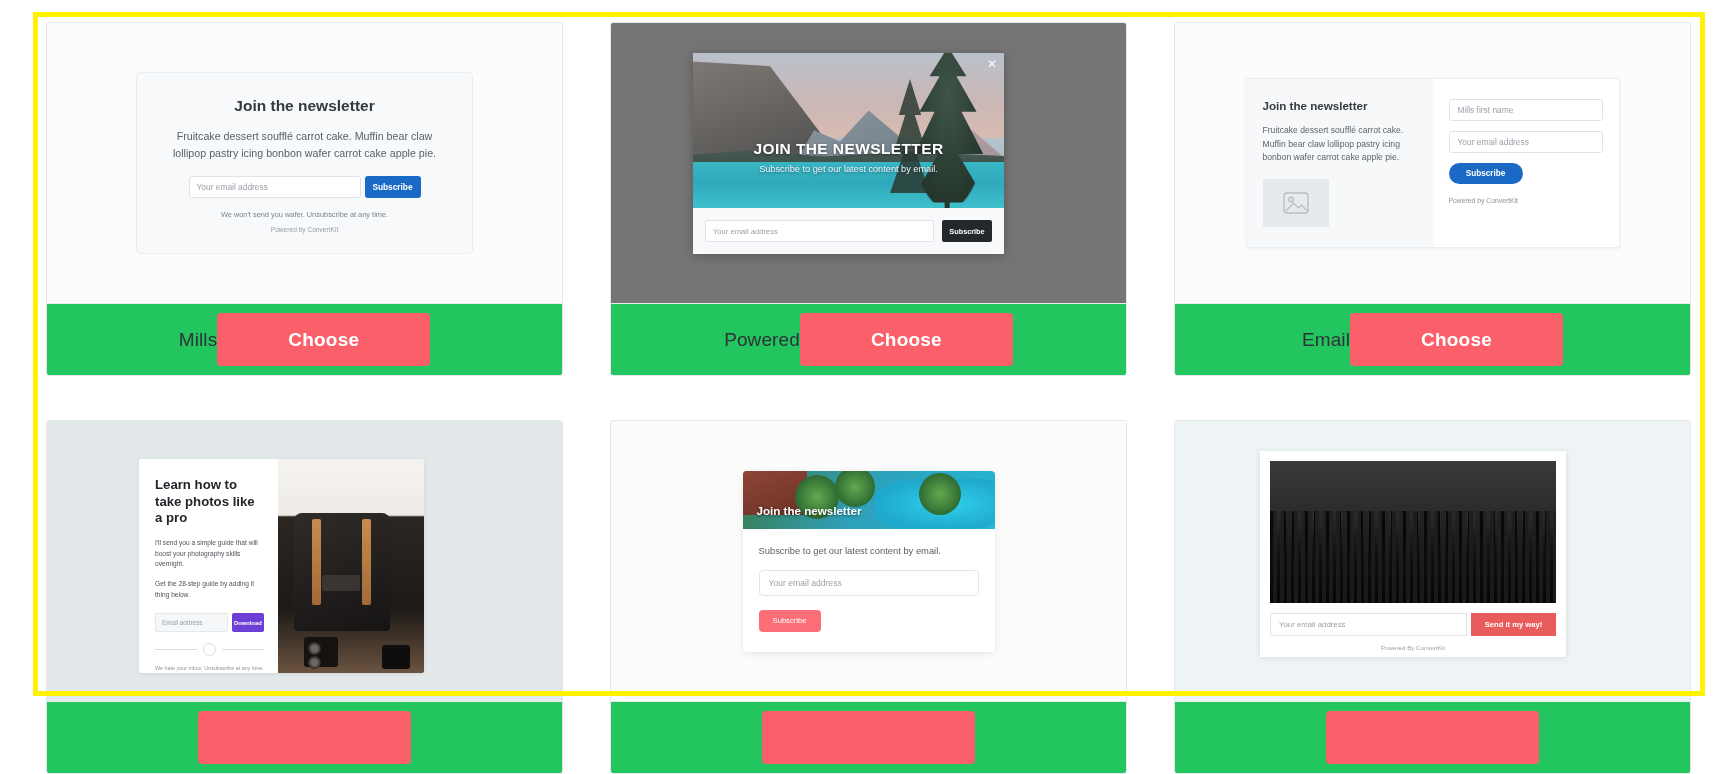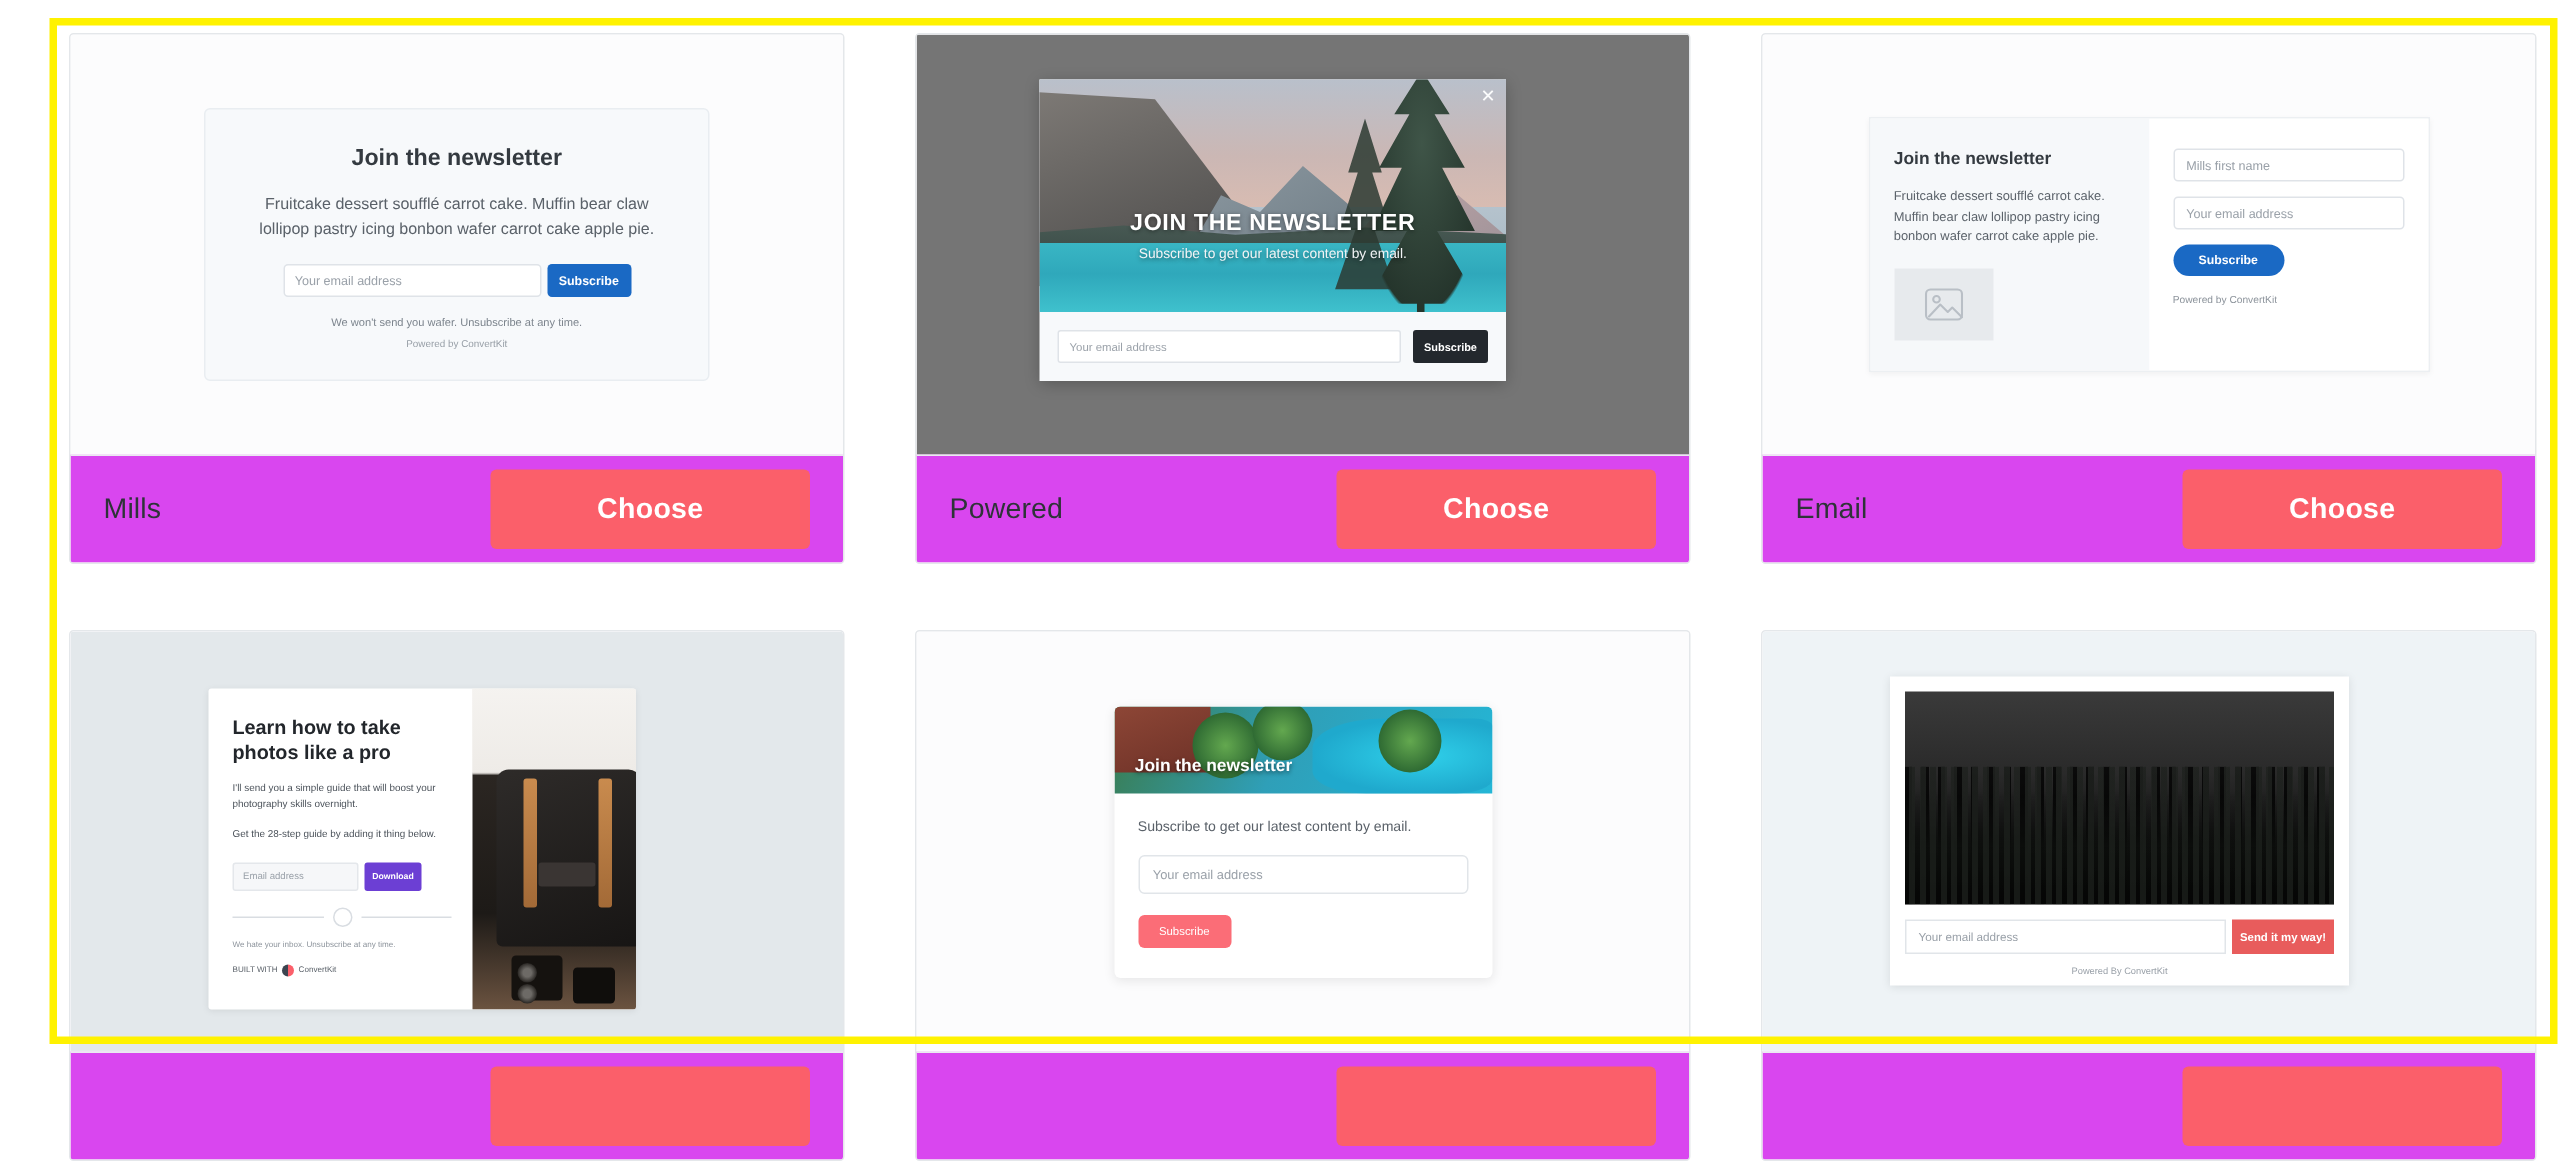--- a/index.html
+++ b/index.html
@@ -53,25 +53,25 @@
     height: 280px;
     position: relative;
     overflow: hidden;
     background: #fcfcfd;
     display: flex;
     align-items: center;
     justify-content: center;
   }
   .tpl-footer {
     height: 72px;
-    background: #d946ef;
+    background: #22c55e;
     border-top: 1px solid #e9ecef;
     display: flex;
     align-items: center;
-    justify-content: space-between;
+    justify-content: center;
     padding: 0 22px 0 22px;
     box-sizing: border-box;
   }
   .tpl-name {
     font-size: 19px;
     color: #2e3338;
     font-family: "Liberation Sans", sans-serif;
     letter-spacing: .1px;
   }
   .choose-btn {
@@ -361,21 +361,21 @@
     top: 38px;
     width: 285px;
     height: 214px;
     background: #ffffff;
     display: flex;
     border-radius: 2px;
     box-shadow: 0 1px 5px rgba(0,0,0,.08);
     overflow: hidden;
   }
   .pg-left {
-    width: 176px;
+    width: 139px;
     padding: 18px 14px 10px 16px;
     box-sizing: border-box;
   }
   .pg-h1 {
     font-size: 13.2px;
     font-weight: bold;
     line-height: 1.26;
     color: #22262b;
     margin-bottom: 11px;
   }
@@ -621,21 +621,21 @@
     height: 23px;
     border: 1px solid #e1e5e9;
     font-size: 7.8px;
     color: #9aa1a9;
     display: flex;
     align-items: center;
     padding-left: 8px;
     box-sizing: border-box;
   }
   .forest-btn {
-    width: 68px;
+    width: 85px;
     height: 23px;
     background: #e85c5c;
     color: #fff;
     font-size: 7.6px;
     font-weight: bold;
     border: none;
     display: flex;
     align-items: center;
     justify-content: center;
     cursor: pointer;

